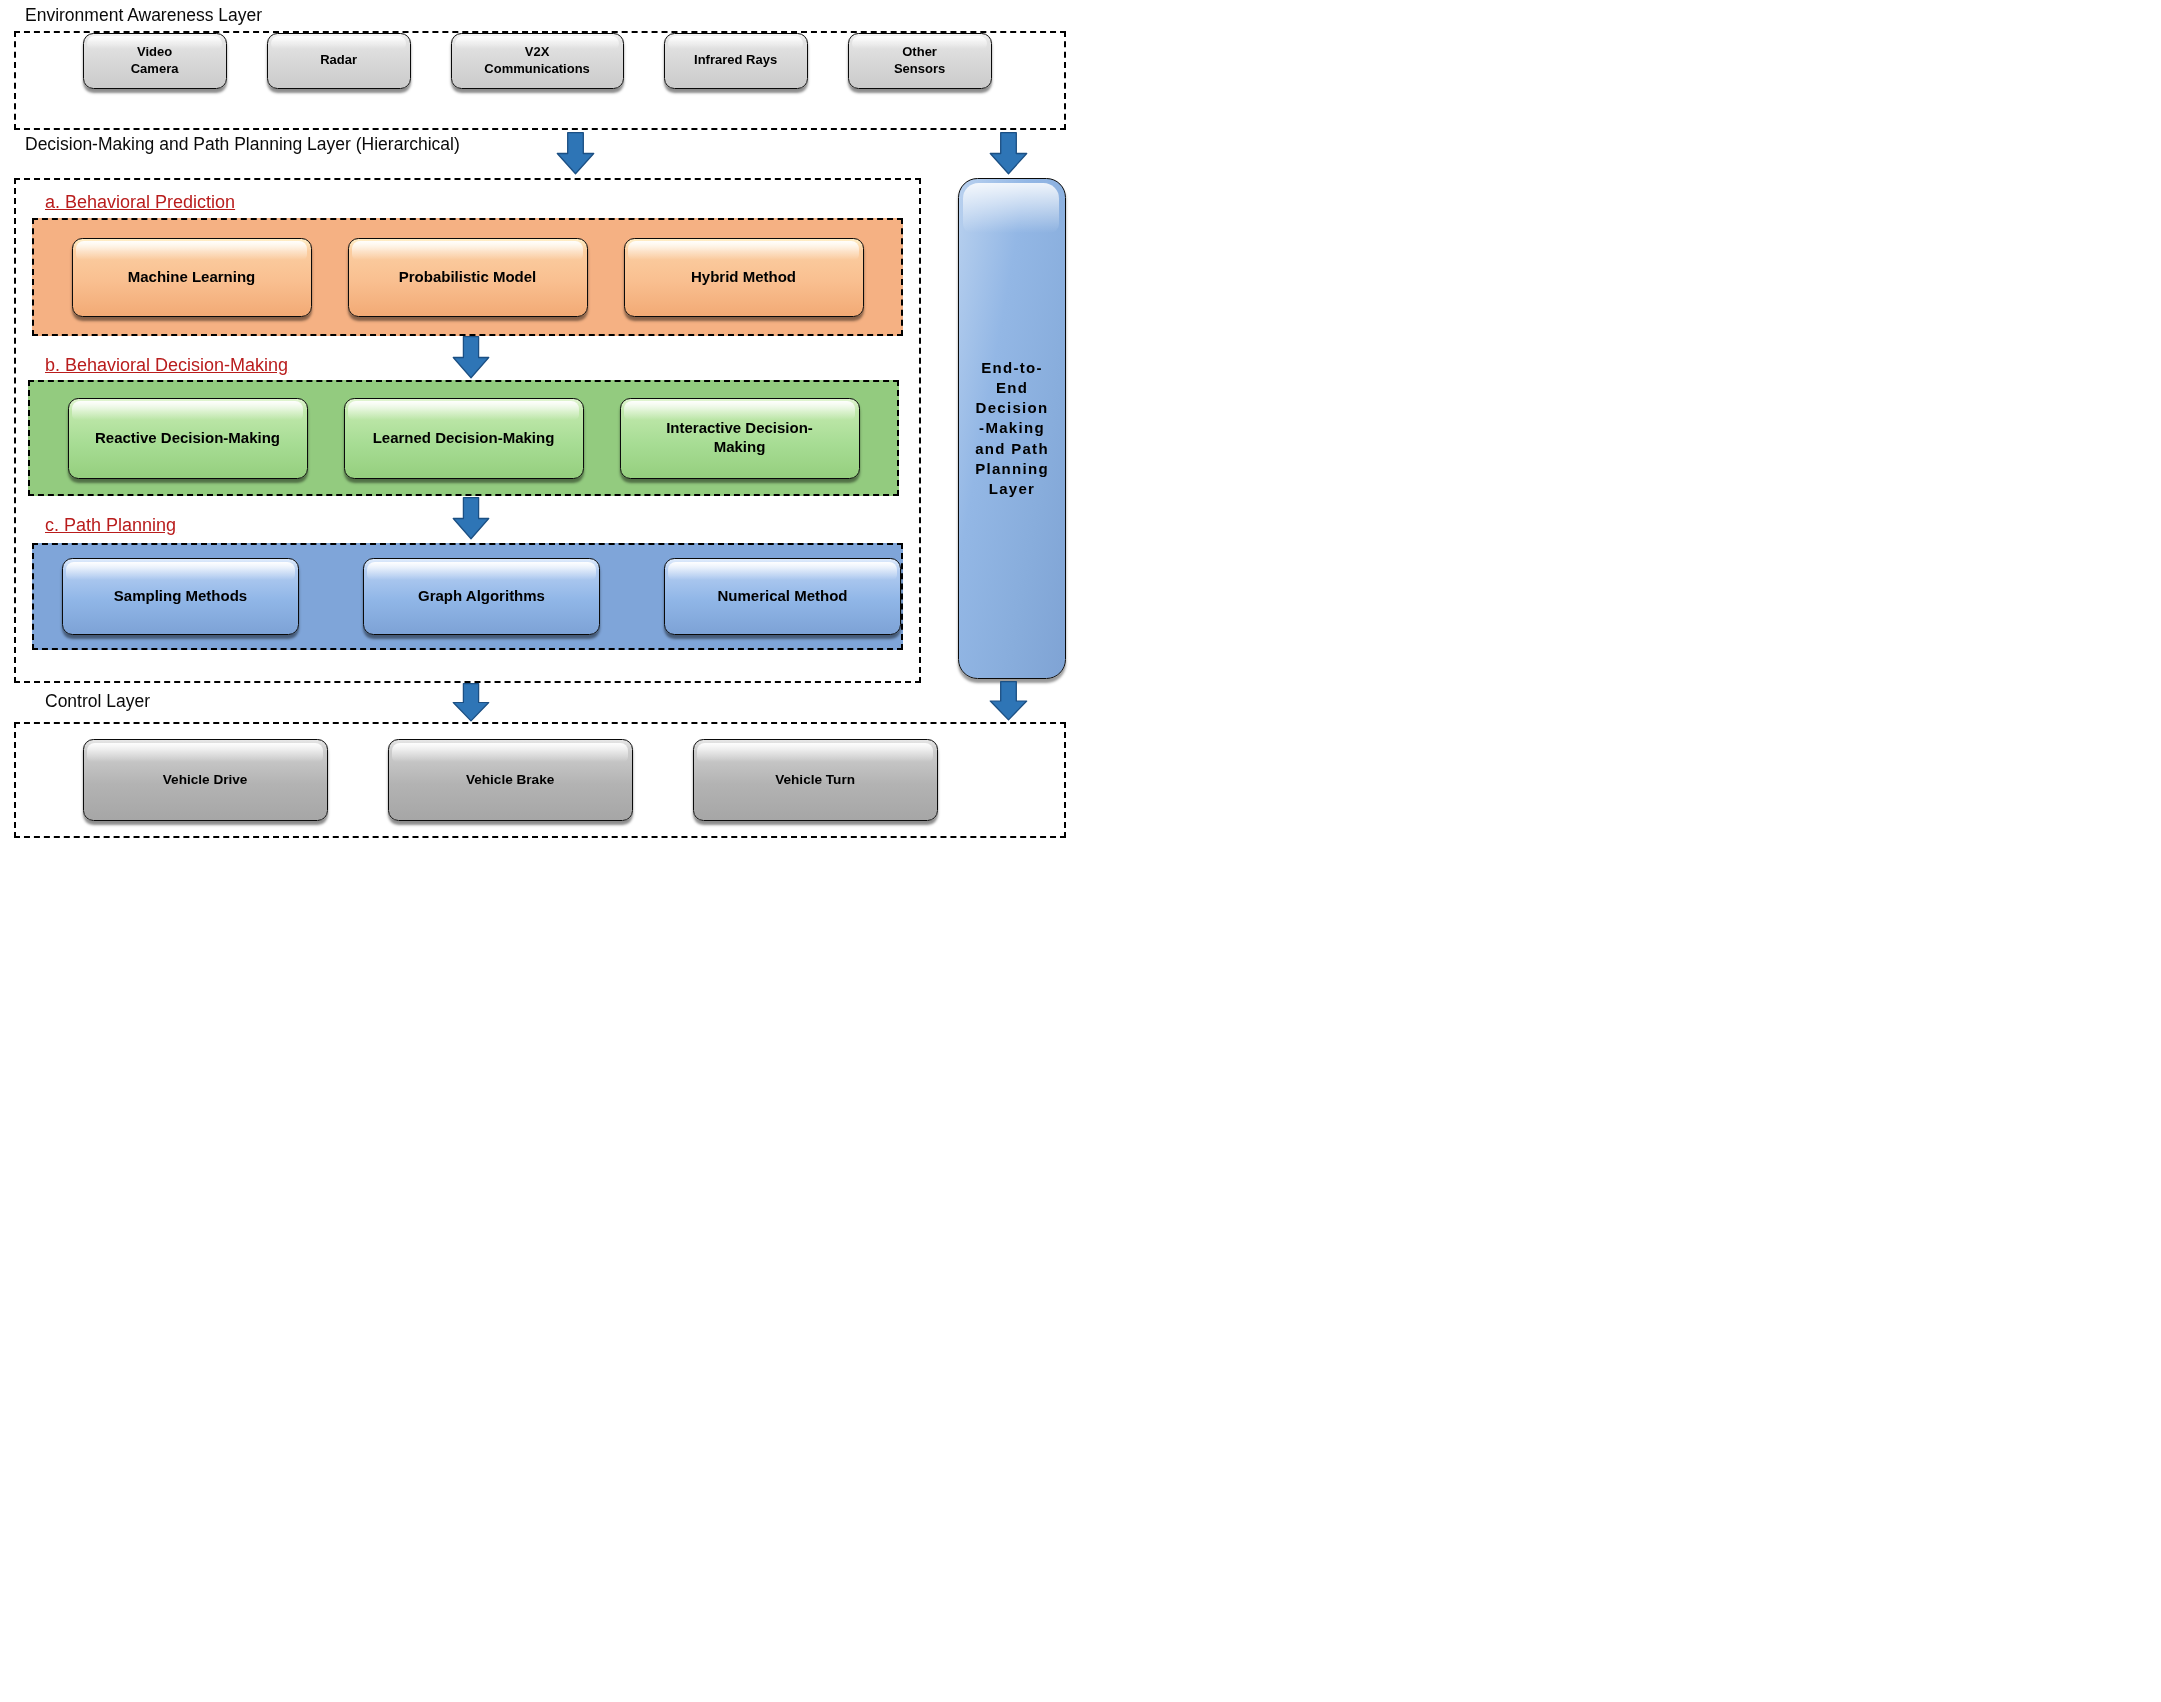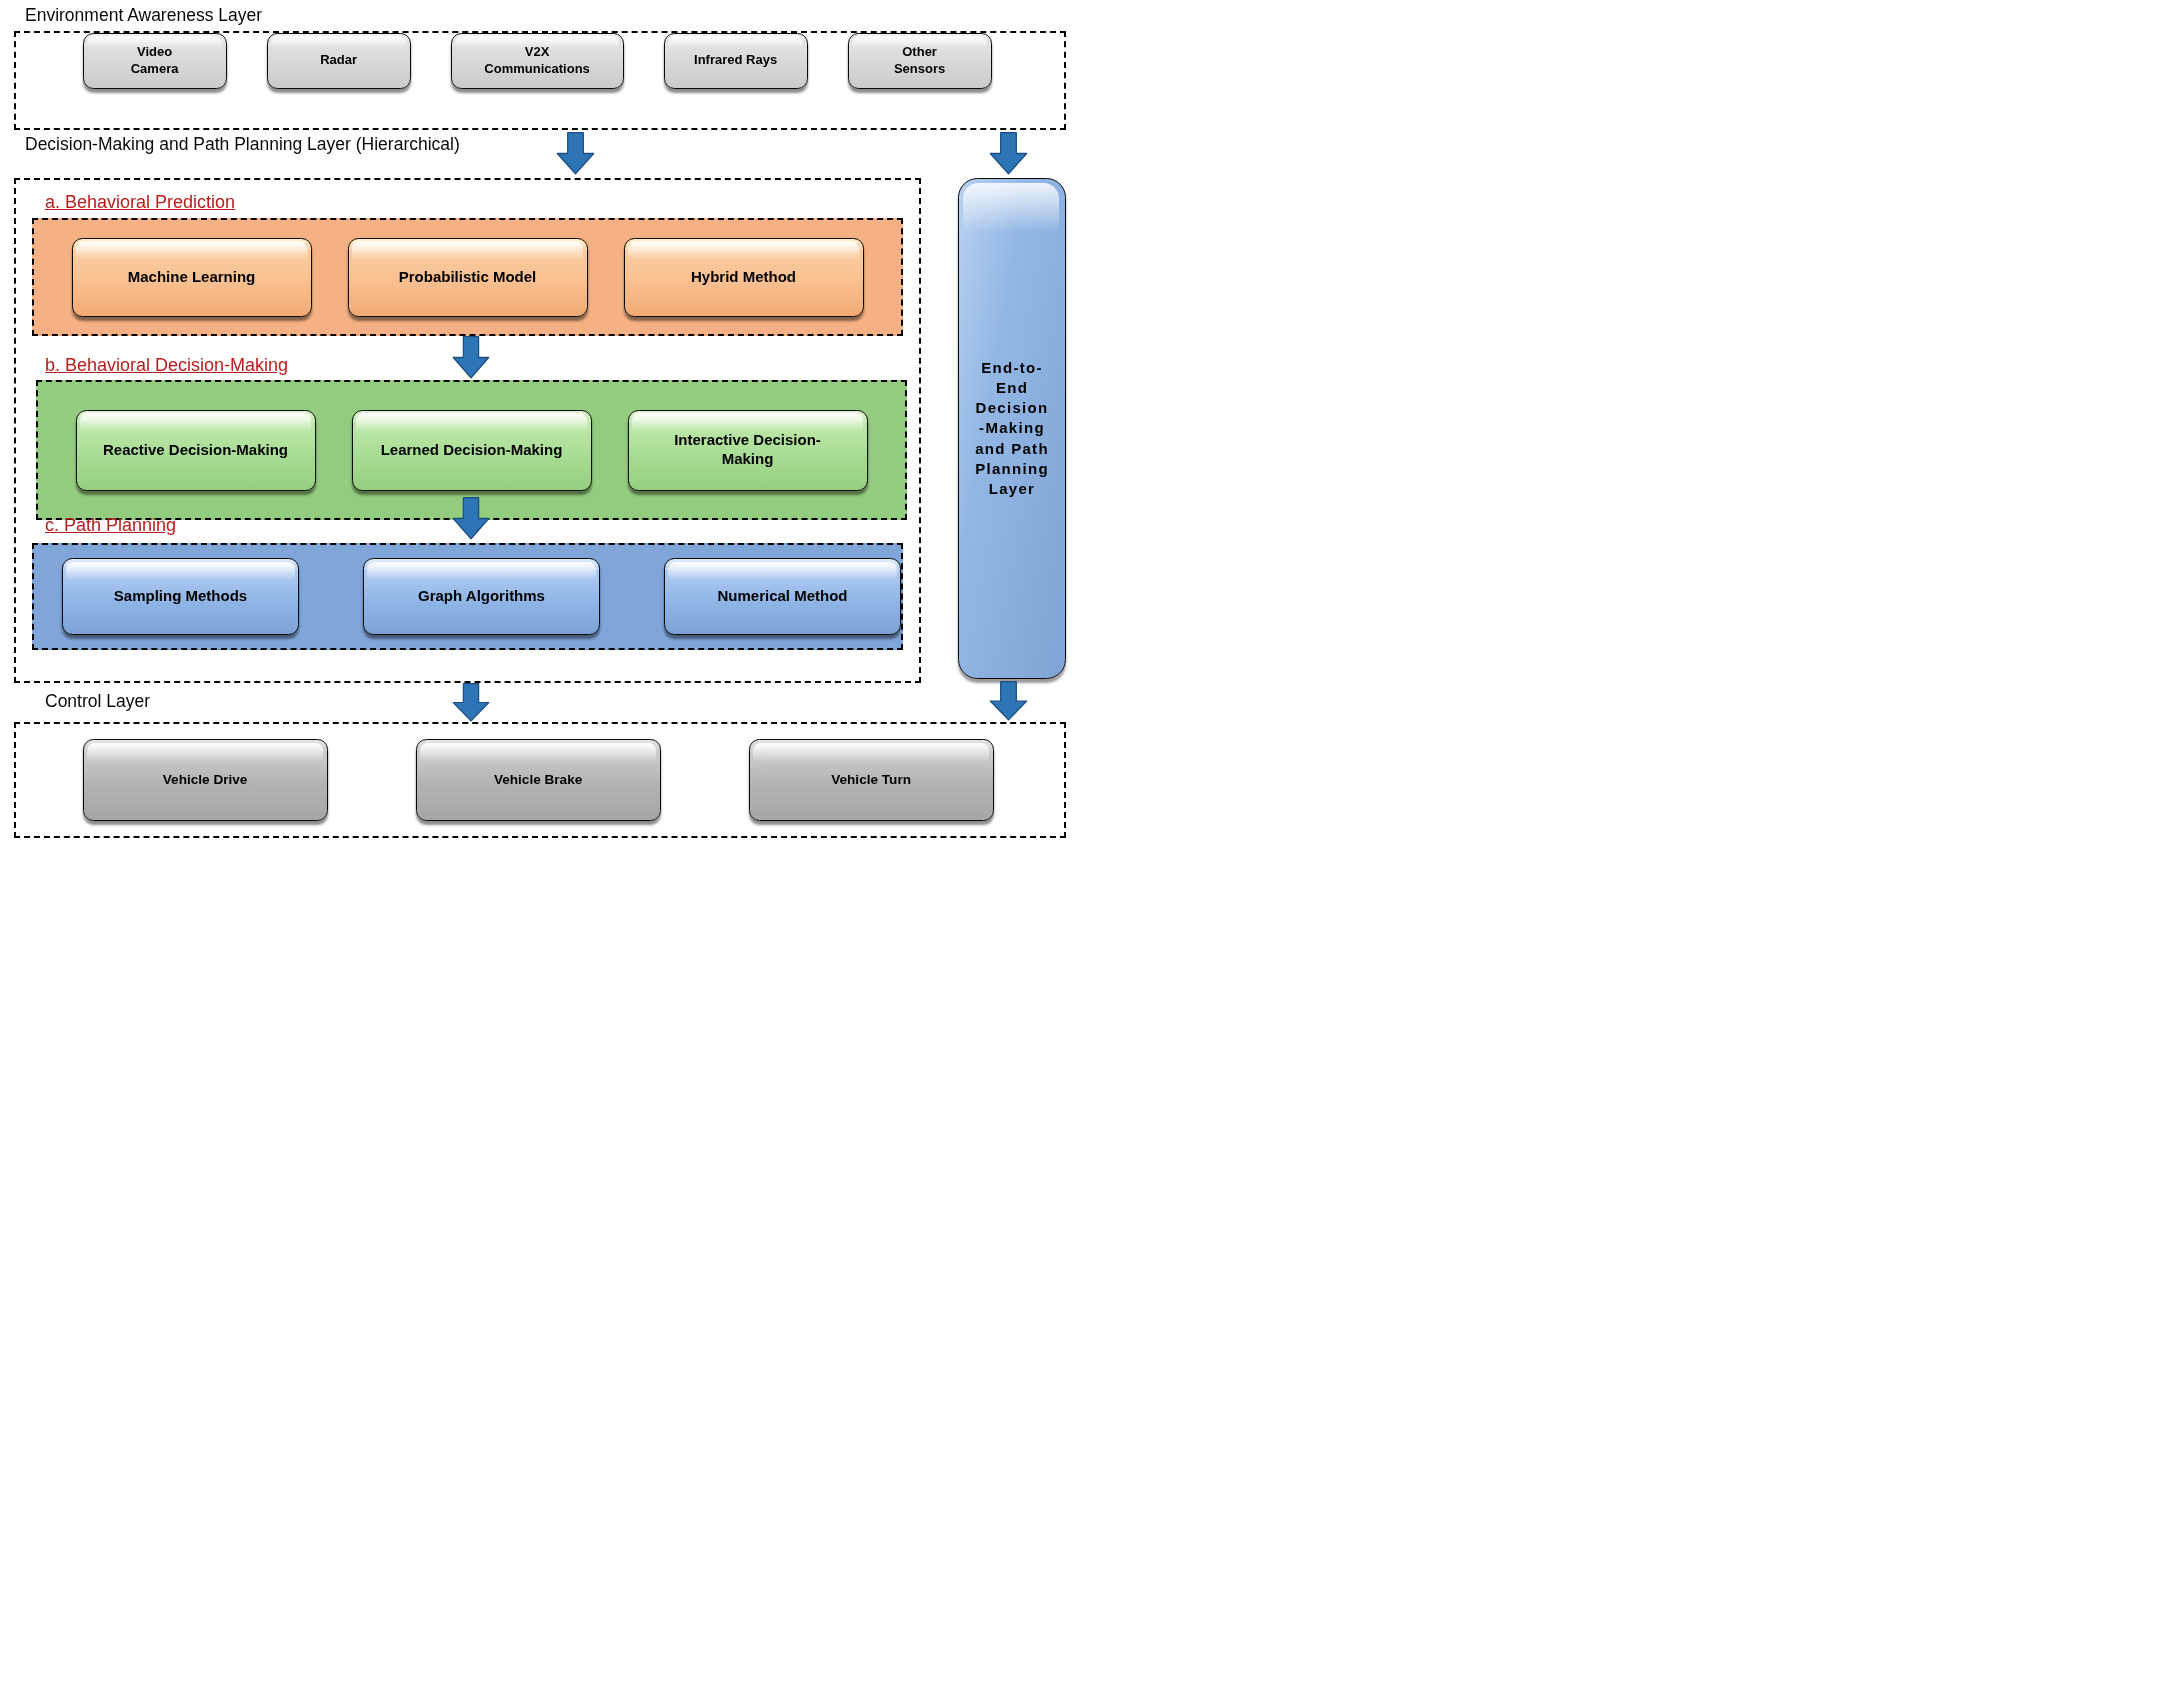--- a/index.html
+++ b/index.html
@@ -92,21 +92,21 @@
     display: flex;
     align-items: flex-start;
     gap: 40px;
     padding-left: 67px;
   }
   .control-row {
     position: absolute;
     left: 0; top: 0; right: 0; bottom: 0;
     display: flex;
     align-items: center;
-    gap: 88px;
+    gap: 60px;
     padding-left: 67px;
   }
   .sensor { width: 144px; height: 56px; font-size: 13px; }
   .sensor-wide { width: 173px; }
   .method { width: 240px; font-size: 15px; }
   .method-orange { height: 79px; }
   .method-green  { height: 81px; }
   .method-blue   { height: 77px; }
   .actuator { width: 245px; height: 82px; font-size: 13.6px; }
 
@@ -180,21 +180,21 @@
     <div class="node node-orange method method-orange">Machine Learning</div>
     <div class="node node-orange method method-orange">Probabilistic Model</div>
     <div class="node node-orange method method-orange">Hybrid Method</div>
   </div>
 
   <svg class="arrow" style="left:452px; top:336px;" width="38" height="43" viewBox="0 0 60 66" preserveAspectRatio="none">
     <polygon points="18,1 42,1 42,33 58,33 30,64 2,33 18,33" fill="#2E75B6" stroke="#1B4F83" stroke-width="2" stroke-linejoin="round"></polygon>
   </svg>
 
   <div class="section-label" style="left:45px; top:355px;">b. Behavioral Decision-Making</div>
-  <div class="band band-green" style="left:36px; top:380px; width:871px; height:140px;align-items:center;">
+  <div class="band band-green" style="left:28px; top:380px; width:871px; height:116px;align-items:center;">
     <div class="node node-green method method-green">Reactive Decision-Making</div>
     <div class="node node-green method method-green">Learned Decision-Making</div>
     <div class="node node-green method method-green">Interactive Decision-
 Making</div>
   </div>
 
   <svg class="arrow" style="left:452px; top:497px;" width="38" height="43" viewBox="0 0 60 66" preserveAspectRatio="none">
     <polygon points="18,1 42,1 42,33 58,33 30,64 2,33 18,33" fill="#2E75B6" stroke="#1B4F83" stroke-width="2" stroke-linejoin="round"></polygon>
   </svg>
 

